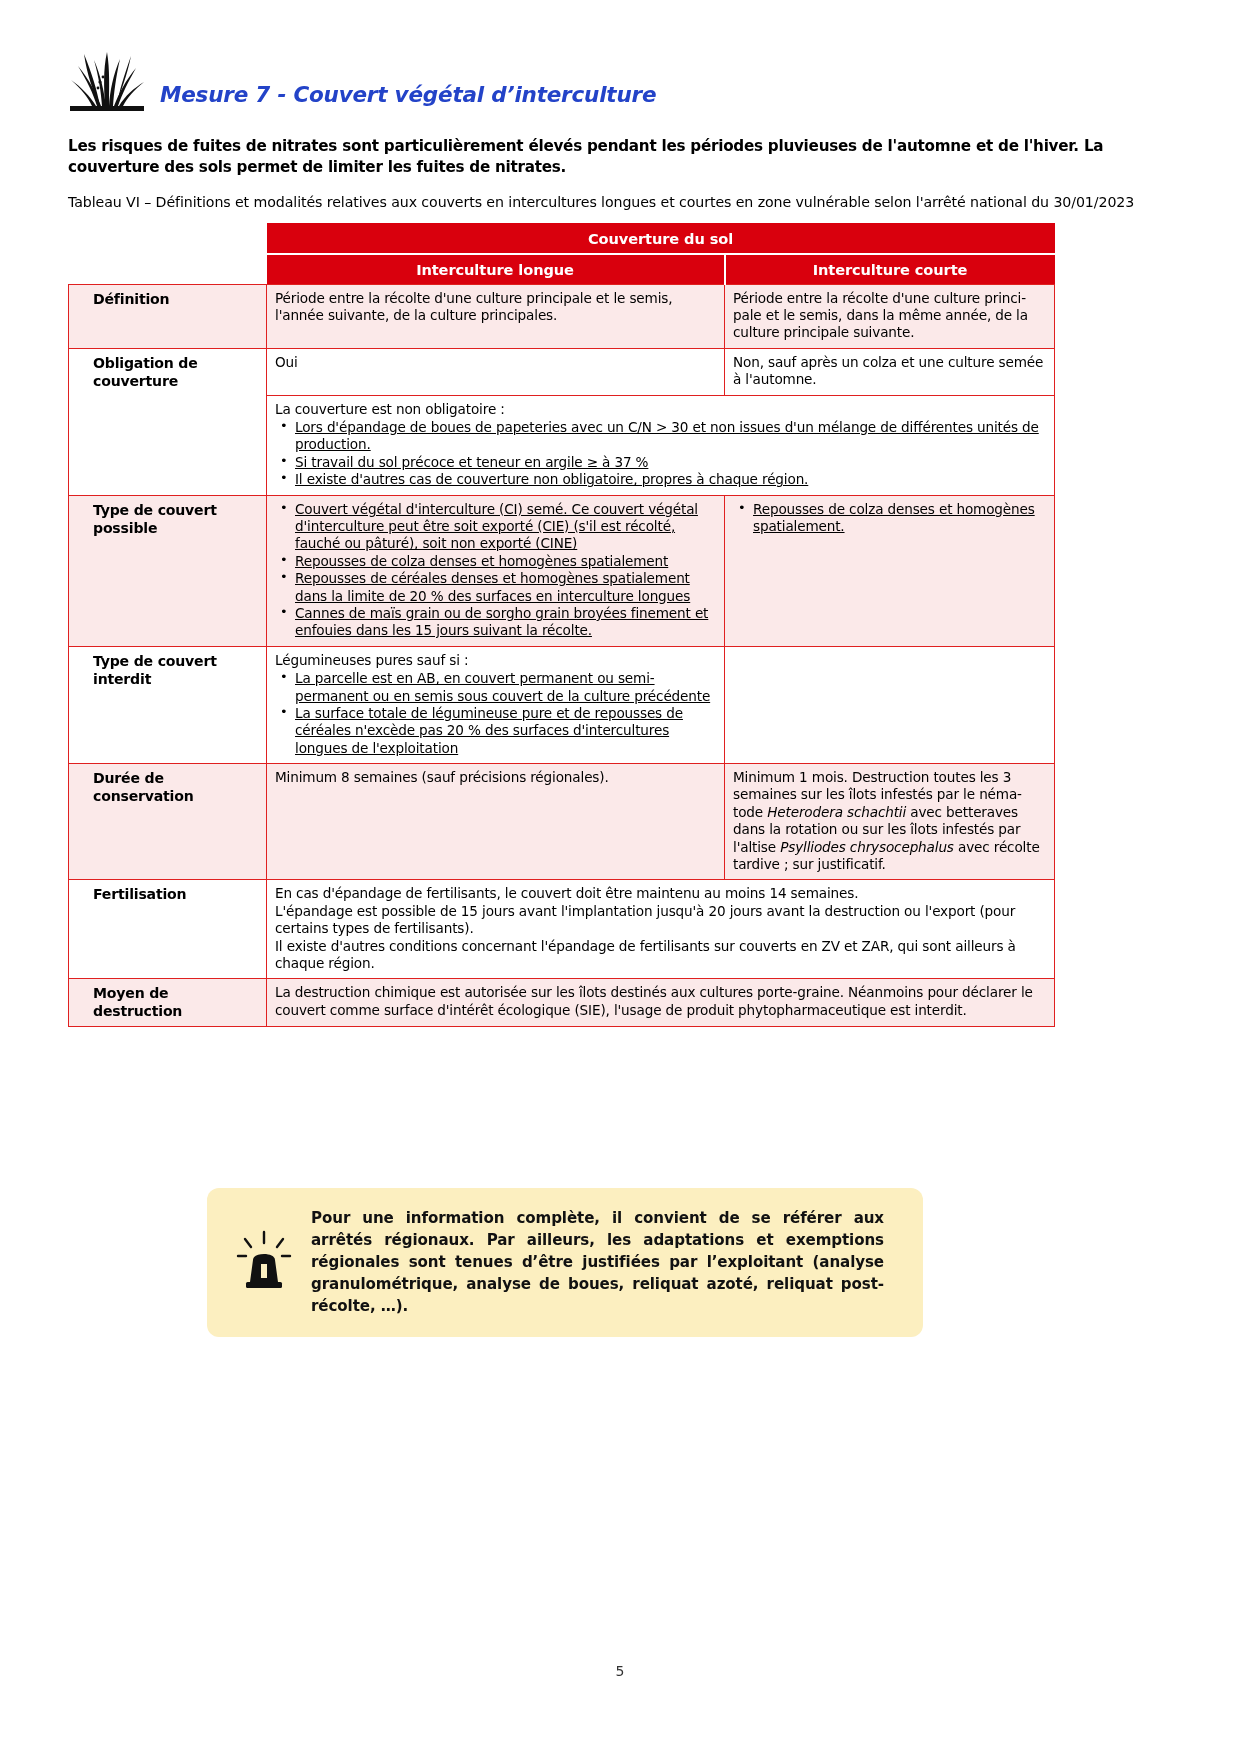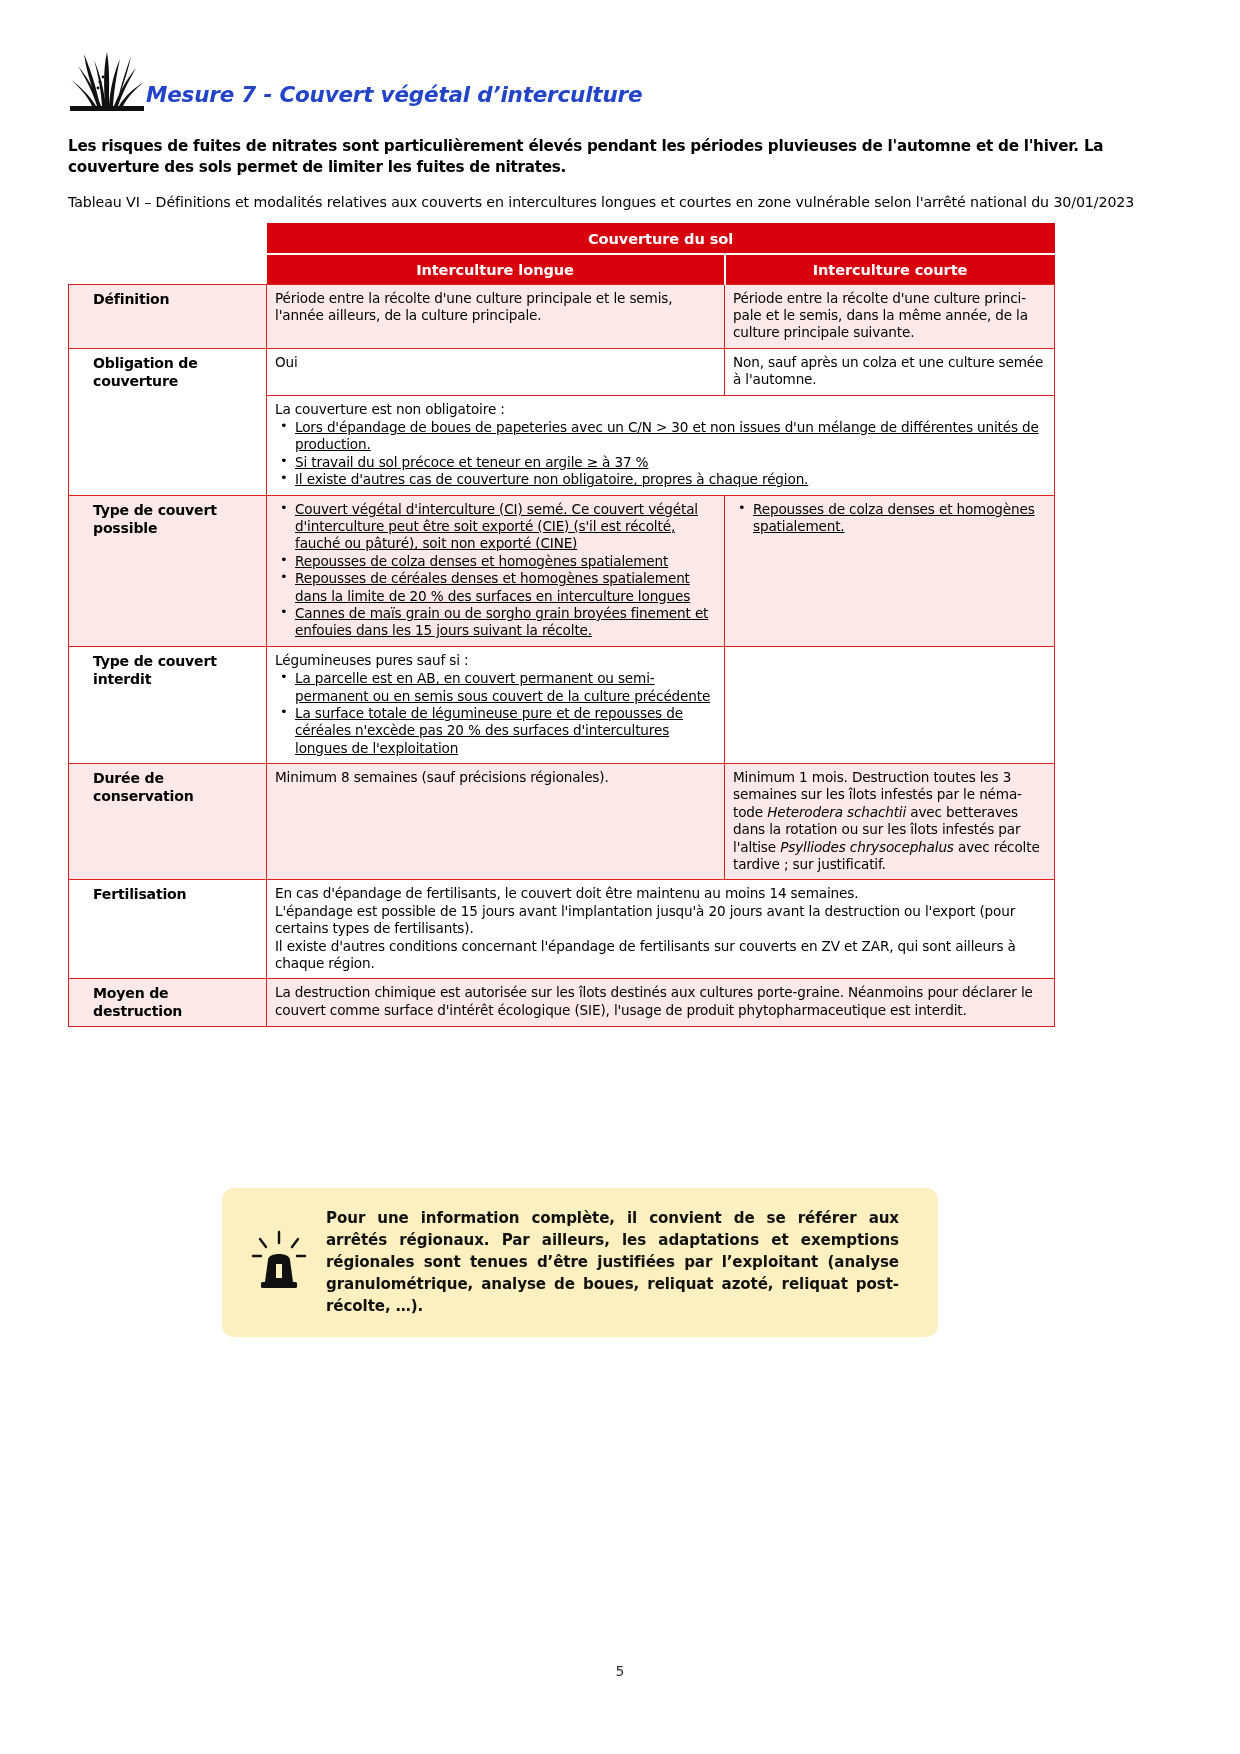--- a/index.html
+++ b/index.html
@@ -22,20 +22,21 @@
     width: 1240px;
     height: 1754px;
     box-sizing: border-box;
     padding: 0 68px;
   }
 
   
   .header {
     display: flex;
     align-items: flex-end;
+    gap: 14px;
     padding-top: 48px;
     padding-bottom: 6px;
   }
   .grass-icon {
     width: 78px;
     height: 66px;
     flex: 0 0 auto;
     display: block;
   }
   .section-title {
@@ -143,21 +144,21 @@
     font-size: 15.2px;
     font-weight: bold;
     line-height: 1.38;
     margin-top: 30px;
     letter-spacing: -0.25px;
   }
 
   
   .callout {
     position: absolute;
-    left: 222px;
+    left: 207px;
     top: 1188px;
     width: 716px;
     min-height: 130px;
     background: #FCEFC0;
     border-radius: 12px;
     display: flex;
     align-items: center;
     gap: 18px;
     padding: 20px 39px 20px 28px;
     box-sizing: border-box;
@@ -231,21 +232,21 @@
       <tr>
         <th class="th-empty"></th>
         <th class="th-sub split-left">Interculture longue</th>
         <th class="th-sub">Interculture courte</th>
       </tr>
     </thead>
     <tbody>
 
       <tr class="shade">
         <td class="cell label">Définition</td>
-        <td class="cell">Période entre la récolte d'une culture principale et le semis, l'année ailleurs, de la culture principale.</td>
+        <td class="cell">Période entre la récolte d'une culture principale et le semis, l'année suivante, de la culture principales.</td>
         <td class="cell">Période entre la récolte d'une culture princi-pale et le semis, dans la même année, de la culture principale suivante.</td>
       </tr>
 
       <tr class="plain">
         <td class="cell label" rowspan="2">Obligation de couverture</td>
         <td class="cell">Oui</td>
         <td class="cell">Non, sauf après un colza et une culture semée à l'automne.</td>
       </tr>
       <tr class="plain">
         <td class="cell" colspan="2">

